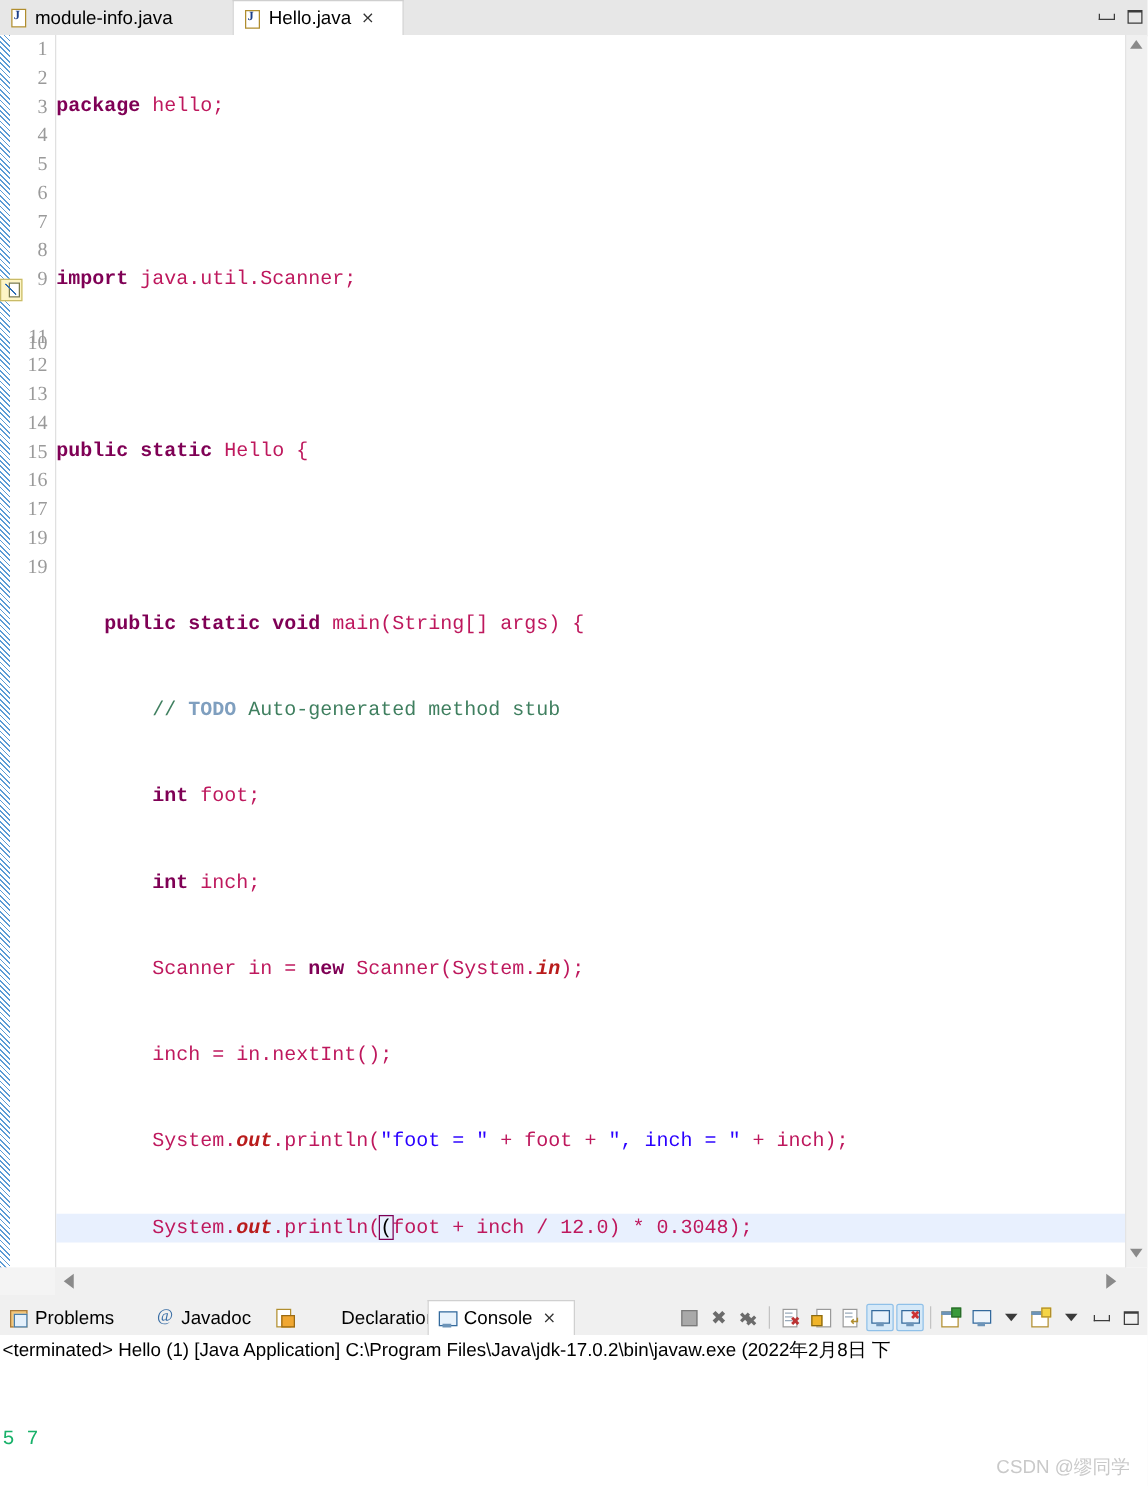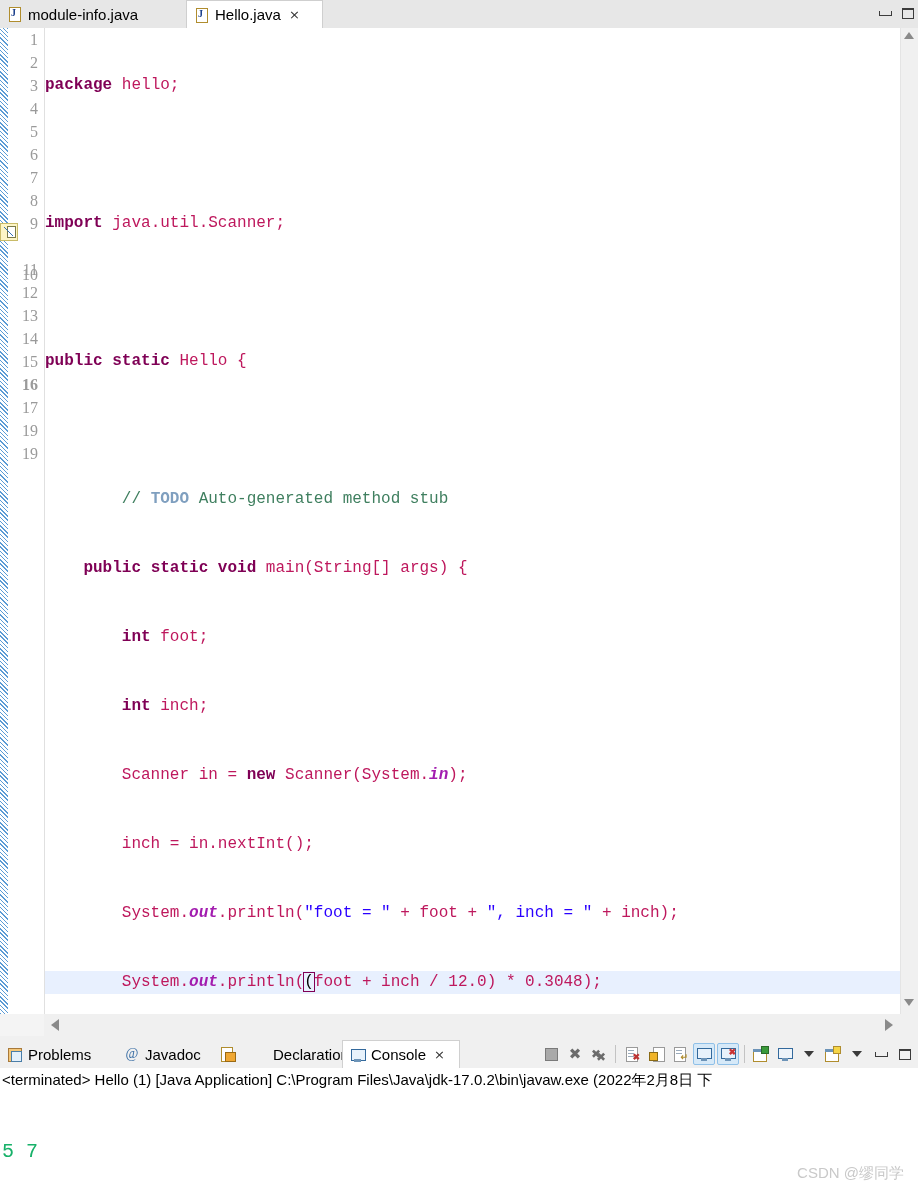--- a/index.html
+++ b/index.html
@@ -121,21 +121,21 @@
     line-height: 23px;
     white-space: pre;
     color: #000;
   }
   .cl { height: 23px; position: relative; padding-left: 0px; }
   .cl.hl { background: #e8f0fe; }
   .kw  { color: #7f0055; font-weight: bold; }
   .str { color: #2a00ff; }
   .cmt { color: #3f7f5f; }
   .task{ color: #7f9fbf; font-weight: bold; }
-  .fld { color: #a21caf; font-weight: bold; font-style: italic; margin-top: 24px; }
+  .fld { color: #b91c1c; font-weight: bold; font-style: italic; margin-top: 24px; }
   .pln { color: #be185d; }
   .brk {
     outline: 1px solid #7f0055;
     background: #e8f0fe;
   }
 
   
   .vscroll {
     position: absolute; right: 0; top: 0; width: 17px; height: 986px;
     background: #f0f0f0; border-left: 1px solid #e4e4e4;
@@ -248,21 +248,21 @@
     position: absolute; left: 0; top: 28px; width: 918px; height: 26px;
     font-size: 15px; color: #000;
     padding: 3px 0 0 2px; box-sizing: border-box;
     white-space: nowrap; overflow: hidden;
     background: #fff;
   }
   .console-out {
     position: absolute; left: 0; top: 54px; width: 918px; height: 95px;
     background: #ffffff;
     font-family: "Liberation Mono", "DejaVu Sans Mono", monospace;
-    font-size: 20px; line-height: 23px;
+    font-size: 16px; line-height: 23px;
     white-space: pre;
   }
   .co-line { height: 23px; padding-left: 2px; position: relative; }
   .co-in { color: #17b169; }
   .watermark {
     position: absolute; right: 14px; bottom: 6px;
     font-size: 15px; color: #c9c9c9;
     font-family: "Liberation Sans", sans-serif;
   }
 </style>
@@ -308,37 +308,37 @@
       <div class="lineno" style="top:115px;">6</div>
       <div class="lineno" style="top:138px;">7</div>
       <div class="lineno" style="top:161px;">8</div>
       <div class="lineno" style="top:184px;">9</div>
       <div class="lineno" style="top:207px;margin-top:28px;">10</div>
       <div class="lineno" style="top:230px;">11</div>
       <div class="lineno" style="top:253px;">12</div>
       <div class="lineno" style="top:276px;">13</div>
       <div class="lineno" style="top:299px;">14</div>
       <div class="lineno" style="top:322px;">15</div>
-      <div class="lineno" style="top:345px;font-weight:bold;">16</div>
+      <div class="lineno" style="top:345px;">16</div>
       <div class="lineno" style="top:368px;">17</div>
       <div class="lineno" style="top:391px;">19</div>
       <div class="lineno" style="top:414px;">19</div>
     </div>
 
     <div class="todo-marker"></div>
 
     <div class="code">
       <div class="cl"><span class="kw">package</span> <span class="pln">hello;</span></div>
       <div class="cl"></div>
       <div class="cl"><span class="kw">import</span> <span class="pln">java.util.Scanner;</span></div>
       <div class="cl"></div>
       <div class="cl"><span class="kw">public</span> <span class="kw">static</span> <span class="pln">Hello {</span></div>
       <div class="cl"></div>
+      <div class="cl"><span class="pln">    </span><span class="kw">public</span> <span class="kw">static</span> <span class="kw">void</span> <span class="pln">main(String[] args) {</span></div>
       <div class="cl"><span class="pln">        </span><span class="cmt">// </span><span class="task">TODO</span><span class="cmt"> Auto-generated method stub</span></div>
-      <div class="cl"><span class="pln">    </span><span class="kw">public</span> <span class="kw">static</span> <span class="kw">void</span> <span class="pln">main(String[] args) {</span></div>
       <div class="cl"><span class="pln">        </span><span class="kw">int</span> <span class="pln">foot;</span></div>
       <div class="cl"><span class="pln">        </span><span class="kw">int</span> <span class="pln">inch;</span></div>
       <div class="cl"><span class="pln">        Scanner in = </span><span class="kw">new</span><span class="pln"> Scanner(System.</span><span class="fld">in</span><span class="pln">);</span></div>
       <div class="cl"><span class="pln">        inch = in.nextInt();</span></div>
       <div class="cl"><span class="pln">        System.</span><span class="fld">out</span><span class="pln">.println(</span><span class="str">"foot = "</span><span class="pln"> + foot + </span><span class="str">", inch = "</span><span class="pln"> + inch);</span></div>
       <div class="cl hl"><span class="pln">        System.</span><span class="fld">out</span><span class="pln">.println(</span><span class="brk">(</span><span class="pln">foot + inch / 12.0) * 0.3048);</span></div>
       <div class="cl"><span class="pln">        in.close(); </span><span class="cmt">//在main()函数结束时调用xxx.close();函数结束数据流，释放内存</span></div>
       <div class="cl"><span class="pln">    }</span></div>
       
       

